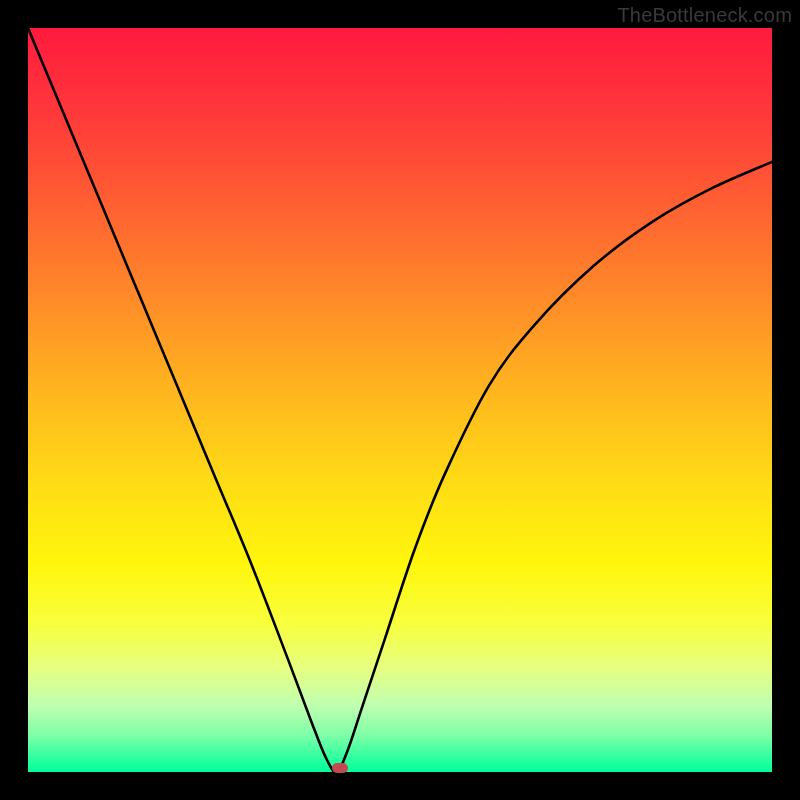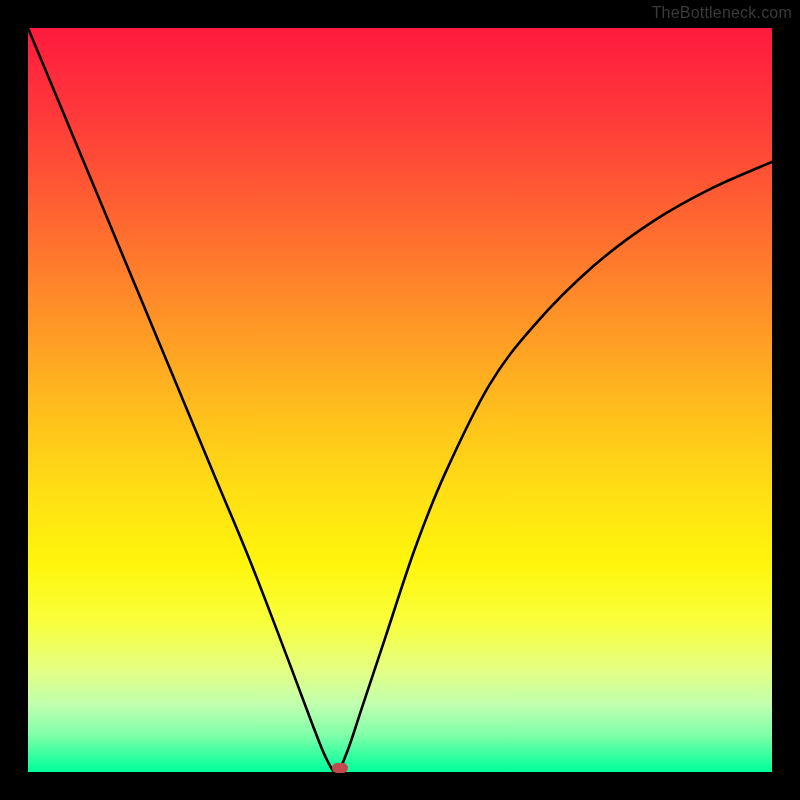--- a/index.html
+++ b/index.html
@@ -31,21 +31,21 @@
       #80ffa8 95%,
       #30ffa0 98%,
       #00ff99 100%
     );
   }
   .watermark {
     position: absolute;
     top: 4px;
     right: 8px;
     font-family: Arial, Helvetica, sans-serif;
-    font-size: 16px;
+    font-size: 20px;
     font-weight: 500;
     color: #3a3a3a;
     letter-spacing: 0.2px;
     z-index: 5;
   }
   svg.curve {
     position: absolute;
     left: 28px;
     top: 28px;
     width: 744px;

